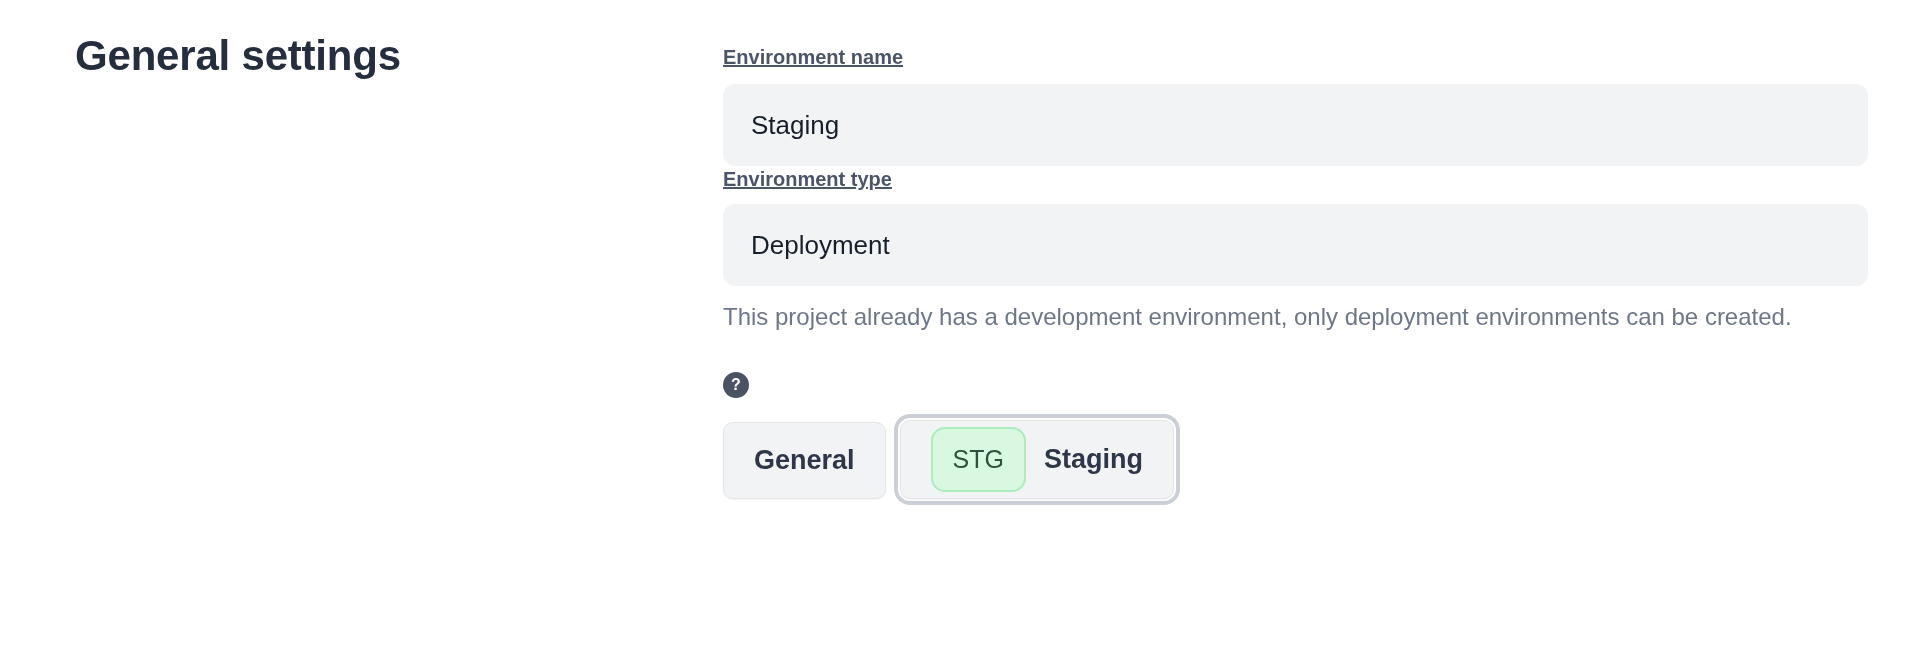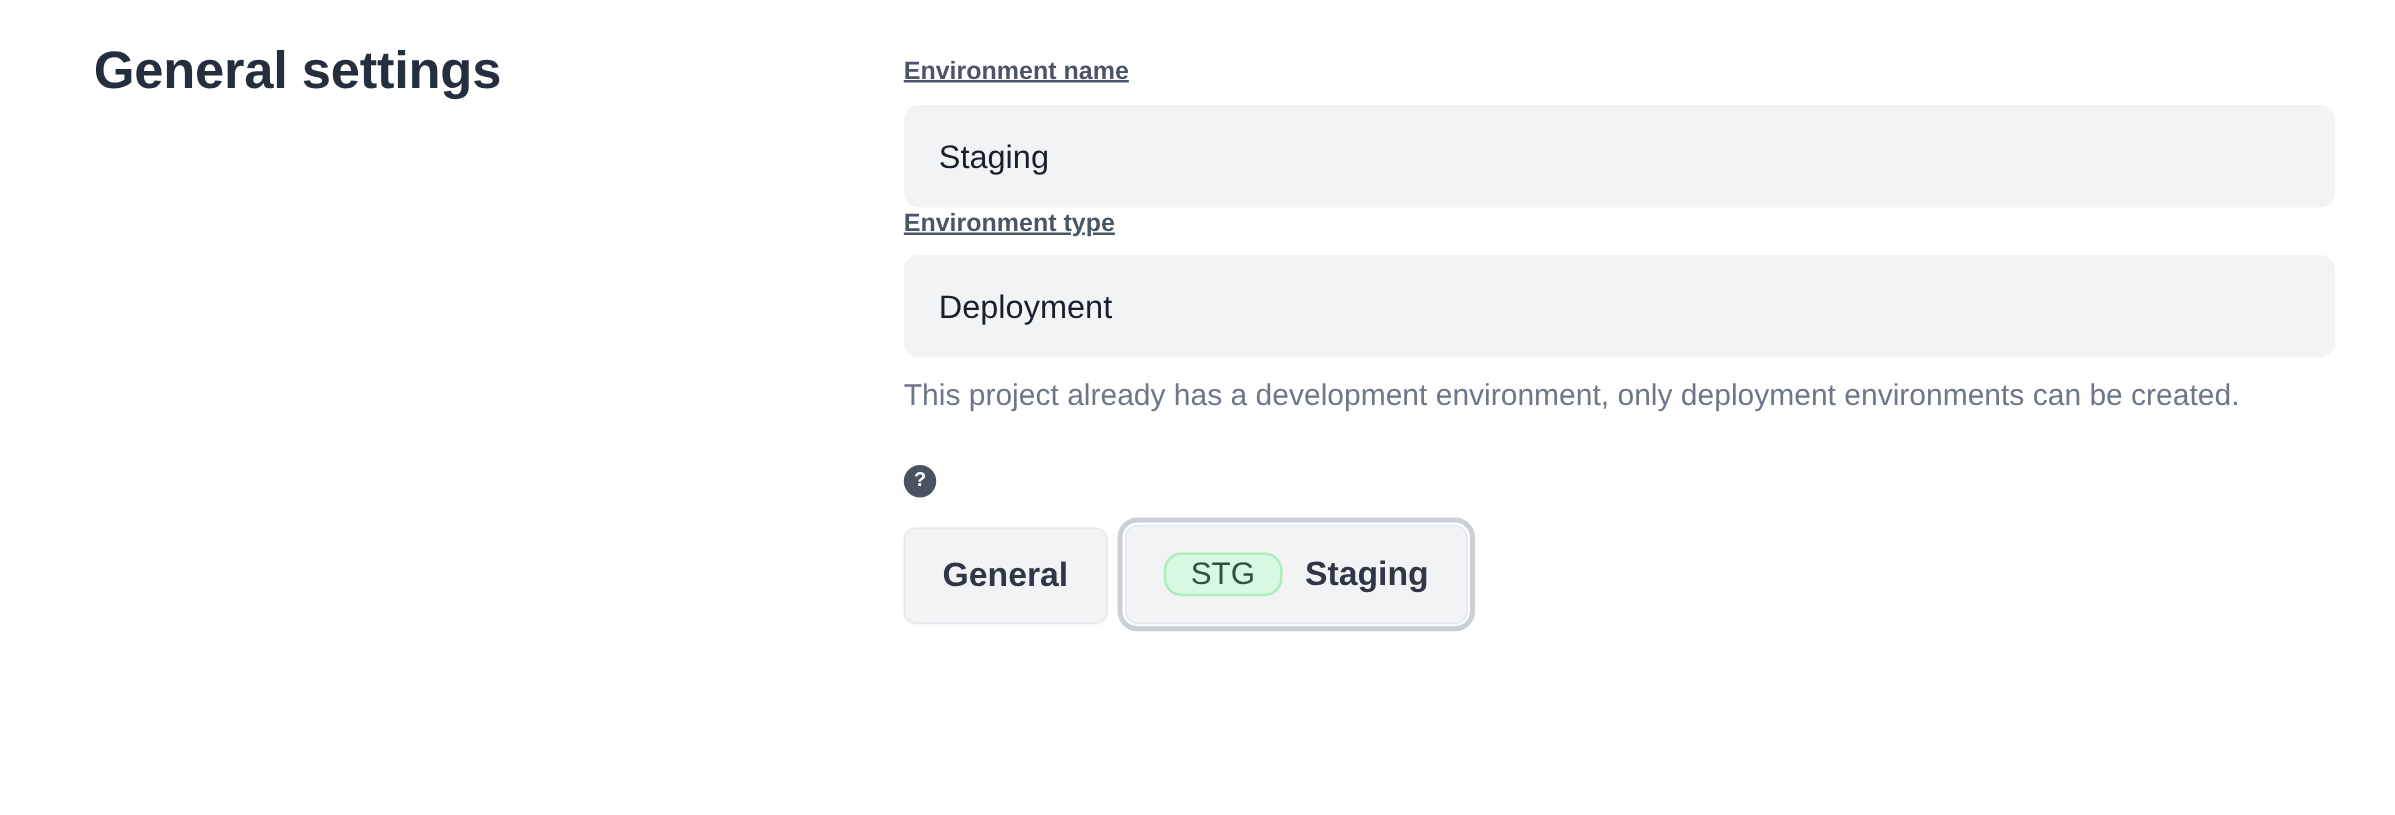--- a/index.html
+++ b/index.html
@@ -54,21 +54,21 @@
     border: 1px solid #e3e5e9; border-radius: 10px;
     box-shadow: 0 1px 2px rgba(0,0,0,0.05);
     font-family: "Liberation Sans", sans-serif;
     font-size: 27px; font-weight: 700; color: #2d3748; cursor: pointer;
   }
   .option-btn.selected {
     outline: 4px solid #cbd0d7; outline-offset: 2px;
     margin: 0 6px; height: 79px;
   }
   .badge {
-    height: 35px; display: inline-flex; align-items: center;
+    height: 65px; display: inline-flex; align-items: center;
     padding: 0 20px; border-radius: 14px; margin-right: 18px;
     font-size: 25px; font-weight: 400;
   }
   .badge-stg  { background: #d9f8e1; border: 2px solid #abedbc; color: #2f5240; }
   .badge-prod { background: #dcecfd; border: 2px solid #b4d8f7; color: #28507c; }
 </style>
 </head>
 <body>
 
 <h1 class="page-title">General settings</h1>

